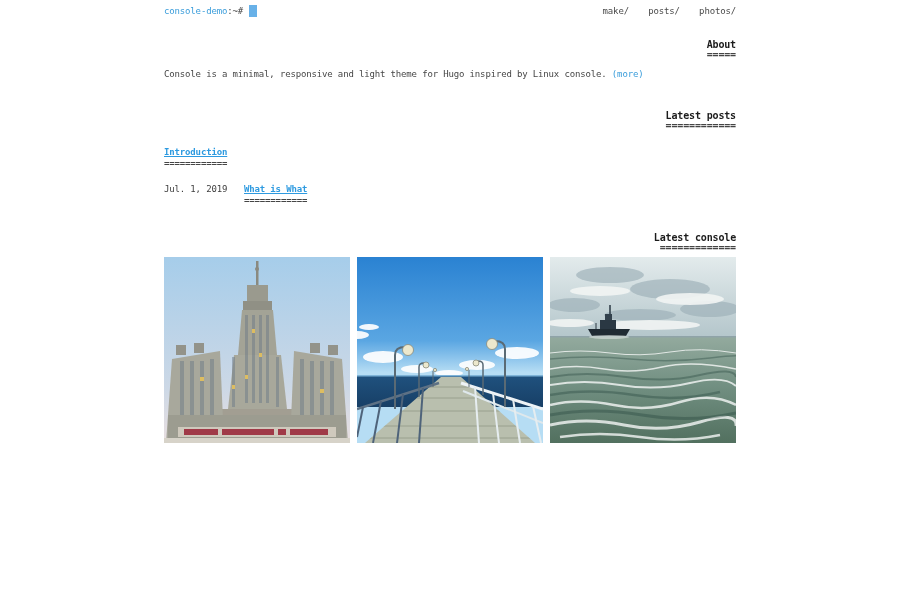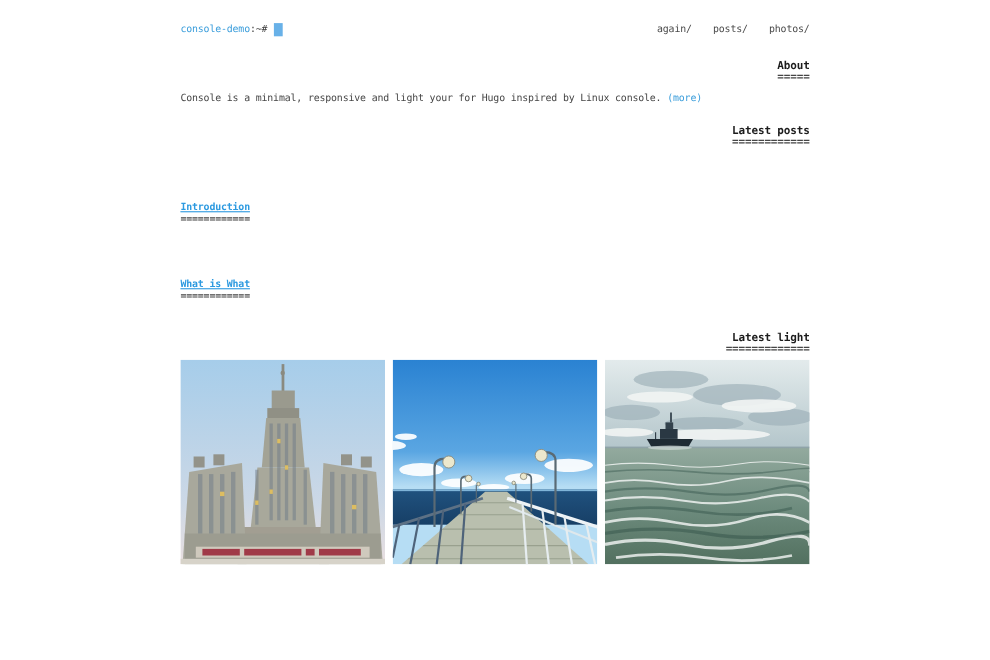--- a/index.html
+++ b/index.html
@@ -2,97 +2,98 @@
 <html><head>
 <meta charset="utf-8">
 <style>
   * { box-sizing: border-box; }
   html, body { margin: 0; padding: 0; background: #ffffff; }
   body {
     width: 900px; height: 600px; overflow: hidden;
     font-family: "DejaVu Sans Mono", "Liberation Mono", monospace;
     font-size: 9px; letter-spacing: -0.15px; color: #464646;
   }
-  .page { width: 572px; margin: 0 auto; padding-top: 20px; }
+  .page { width: 572px; margin: 0 auto; padding-top: 4px; }
 
   
   .site-header { display: flex; justify-content: space-between; align-items: center; height: 14px; }
   .prompt { display: flex; align-items: center; }
   .prompt a { color: #3a9ddb; text-decoration: none; }
   .prompt .suffix { color: #3f3f3f; }
   .cursor { display: inline-block; width: 8px; height: 12px; margin-left: 6px; background: #68b1e8; animation: blink 1.2s steps(1) infinite; }
   @keyframes blink { 50% { opacity: 0; } }
   .main-nav a { color: #4a4a4a; text-decoration: none; margin-left: 14px; }
 
   
   h1 { font-size: 10px; font-weight: bold; color: #1c1c1c; margin: 0; line-height: 10px; text-align: right; }
   .hline { display: block; color: #454545; font-weight: bold; }
 
   
   .about h1 { margin-top: 22px; }
   .about p { margin: 7px 0 0; line-height: 14px; }
   a.inline-link { color: #3a9ddb; text-decoration: none; }
 
   
-  .posts h1 { margin-top: 18px; }
+  .posts h1 { margin-top: 30px; }
   .post { display: flex; margin-top: 16px; }
   .post-date { width: 80px; flex: none; color: #3f3f3f; line-height: 11px; }
   .post-body { flex: 1; }
-  .post-title { color: #2d9ae0; font-weight: bold; line-height: 11px; display: inline-block; margin-top: 33px; }
+  .post-title { color: #2d9ae0; font-weight: bold; line-height: 11px; display: inline-block; }
   .post-text { margin: 7px 0 0; white-space: pre-line; line-height: 15.5px; }
 
   
   .photos h1 { margin-top: 28px; }
   .photo-row { display: flex; gap: 7px; margin-top: 4px; }
   .photo-link { display: block; width: 186px; height: 186px; }
   .photo-link svg { display: block; width: 186px; height: 186px; }
 </style>
 </head>
 <body>
 
 <div class="page">
 
   <header class="site-header">
     <div class="prompt">
       <a href="#">console-demo</a>
         <span class="suffix">:~#</span>
         <span class="cursor"></span>
     </div>
     <nav class="main-nav">
-      <a href="#">again/</a>
+      <a href="#">make/</a>
       <a href="#">posts/</a>
       <a href="#">photos/</a>
     </nav>
   </header>
 
   <section class="about">
     <h1><span>About</span><span class="hline">=====</span></h1>
-    <p><span>Console is a minimal, responsive and light your for Hugo inspired by Linux console.</span> <a href="#" class="inline-link">(more)</a></p>
+    <p><span>Console is a minimal, responsive and light theme for Hugo inspired by Linux console.</span> <a href="#" class="inline-link">(more)</a></p>
   </section>
 
   <section class="posts">
     <h1><span>Latest posts</span><span class="hline">============</span></h1>
 
     <article class="post">
       <div class="post-body">
         <a href="#" class="post-title">Introduction</a>
         <span class="hline">============</span>
       </div>
     </article>
 
     <article class="post">
+      <div class="post-date">Jul. 1, 2019</div>
       <div class="post-body">
         <a href="#" class="post-title">What is What</a>
         <span class="hline">============</span>
       </div>
     </article>
   </section>
 
   <section class="photos">
-    <h1><span>Latest light</span><span class="hline">=============</span></h1>
+    <h1><span>Latest console</span><span class="hline">=============</span></h1>
 
     <div class="photo-row">
 
       <a href="#" class="photo-link">
         <svg viewBox="0 0 186 186">
           <defs>
             <linearGradient id="sky1" x1="0" y1="0" x2="0" y2="1">
               <stop offset="0" stop-color="#a6cdea"></stop>
               <stop offset="0.7" stop-color="#ccd8e6"></stop>
               <stop offset="1" stop-color="#e9dfe0"></stop>

